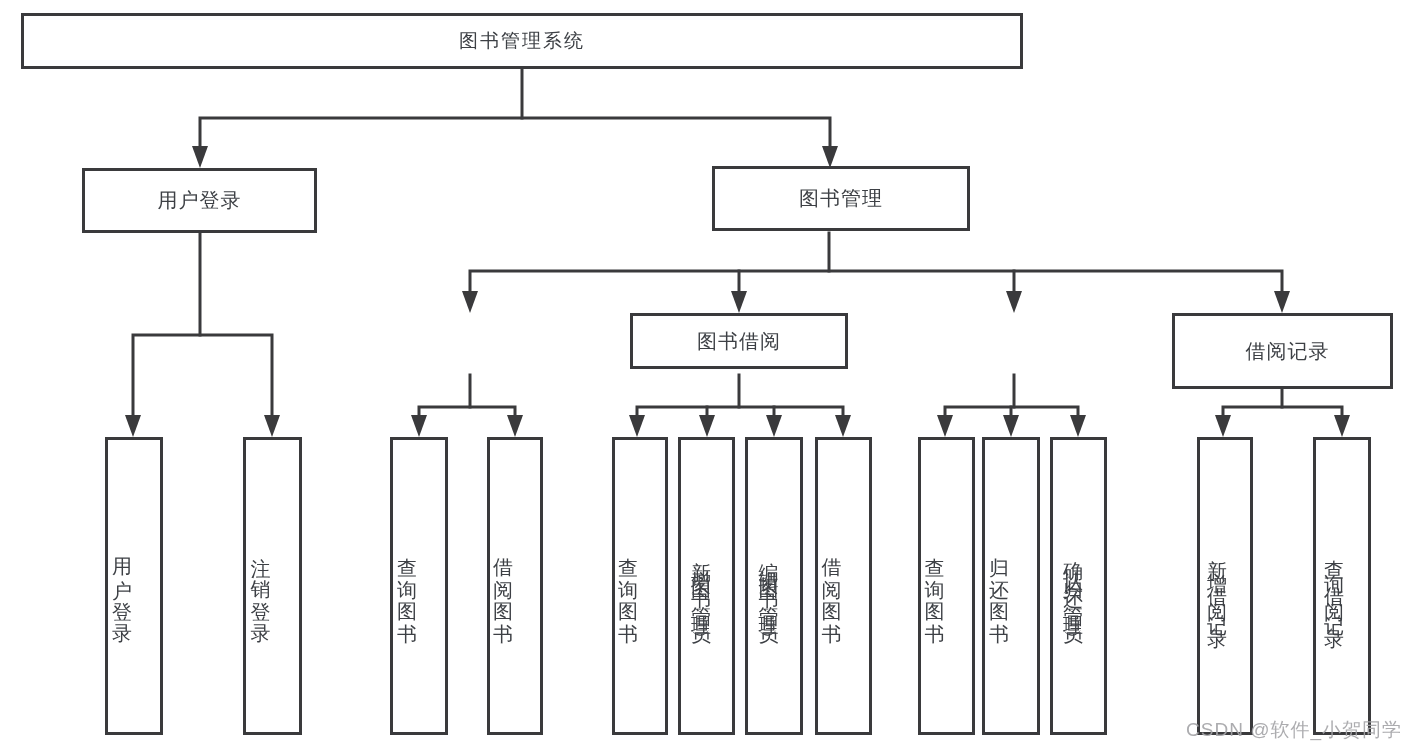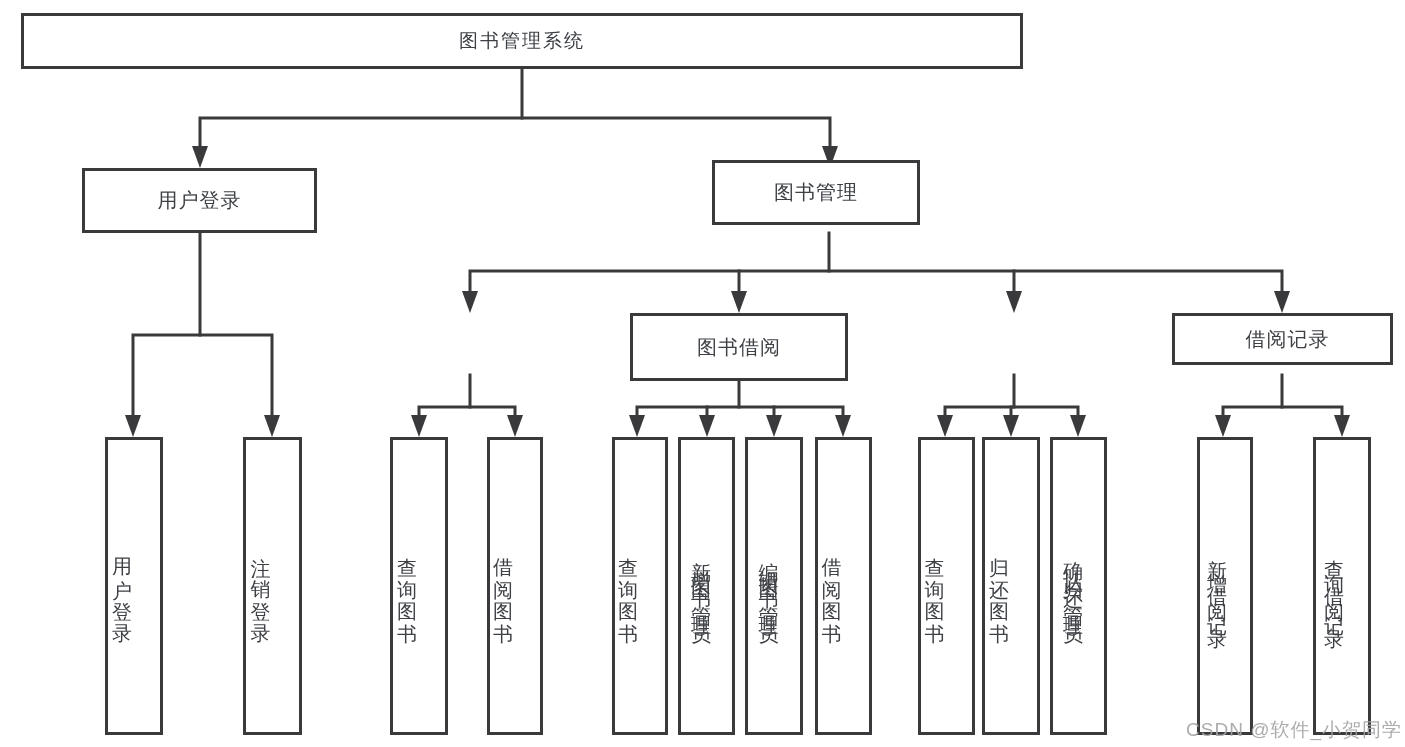--- a/index.html
+++ b/index.html
@@ -105,24 +105,24 @@
       <polygon points="1070,415 1086,415 1078,437"></polygon>
 
       <polygon points="1215,415 1231,415 1223,437"></polygon>
       <polygon points="1334,415 1350,415 1342,437"></polygon>
     </g>
   </svg>
 
   <div class="box root" style="left:21px;top:13px;width:1002px;height:56px;">图书管理系统</div>
 
   <div class="box h" style="left:82px;top:168px;width:235px;height:65px;">用户登录</div>
-  <div class="box h" style="left:712px;top:160px;width:208px;height:65px;">图书管理</div>
+  <div class="box h" style="left:712px;top:166px;width:258px;height:65px;">图书管理</div>
 
-  <div class="box h" style="left:630px;top:313px;width:218px;height:68px;text-align:center;">图书借阅</div>
-  <div class="box h" style="left:1172px;top:313px;width:221px;height:52px;padding-left:10px;">借阅记录</div>
+  <div class="box h" style="left:630px;top:313px;width:218px;height:56px;text-align:center;">图书借阅</div>
+  <div class="box h" style="left:1172px;top:313px;width:221px;height:76px;padding-left:10px;">借阅记录</div>
 
   <div class="box v len4" style="left:105px;top:437px;width:58px;height:298px;">用户登录</div>
   <div class="box v len4" style="left:243px;top:437px;width:59px;height:298px;">注销登录</div>
 
   <div class="box v len4" style="left:390px;top:437px;width:58px;height:298px;">查询图书</div>
   <div class="box v len4" style="left:487px;top:437px;width:56px;height:298px;">借阅图书</div>
 
   <div class="box v len4" style="left:612px;top:437px;width:56px;height:298px;">查询图书</div>
   <div class="box v len9" style="left:678px;top:437px;width:57px;height:298px;">新增图书（管理员）</div>
   <div class="box v len9" style="left:745px;top:437px;width:58px;height:298px;">编辑图书（管理员）</div>

